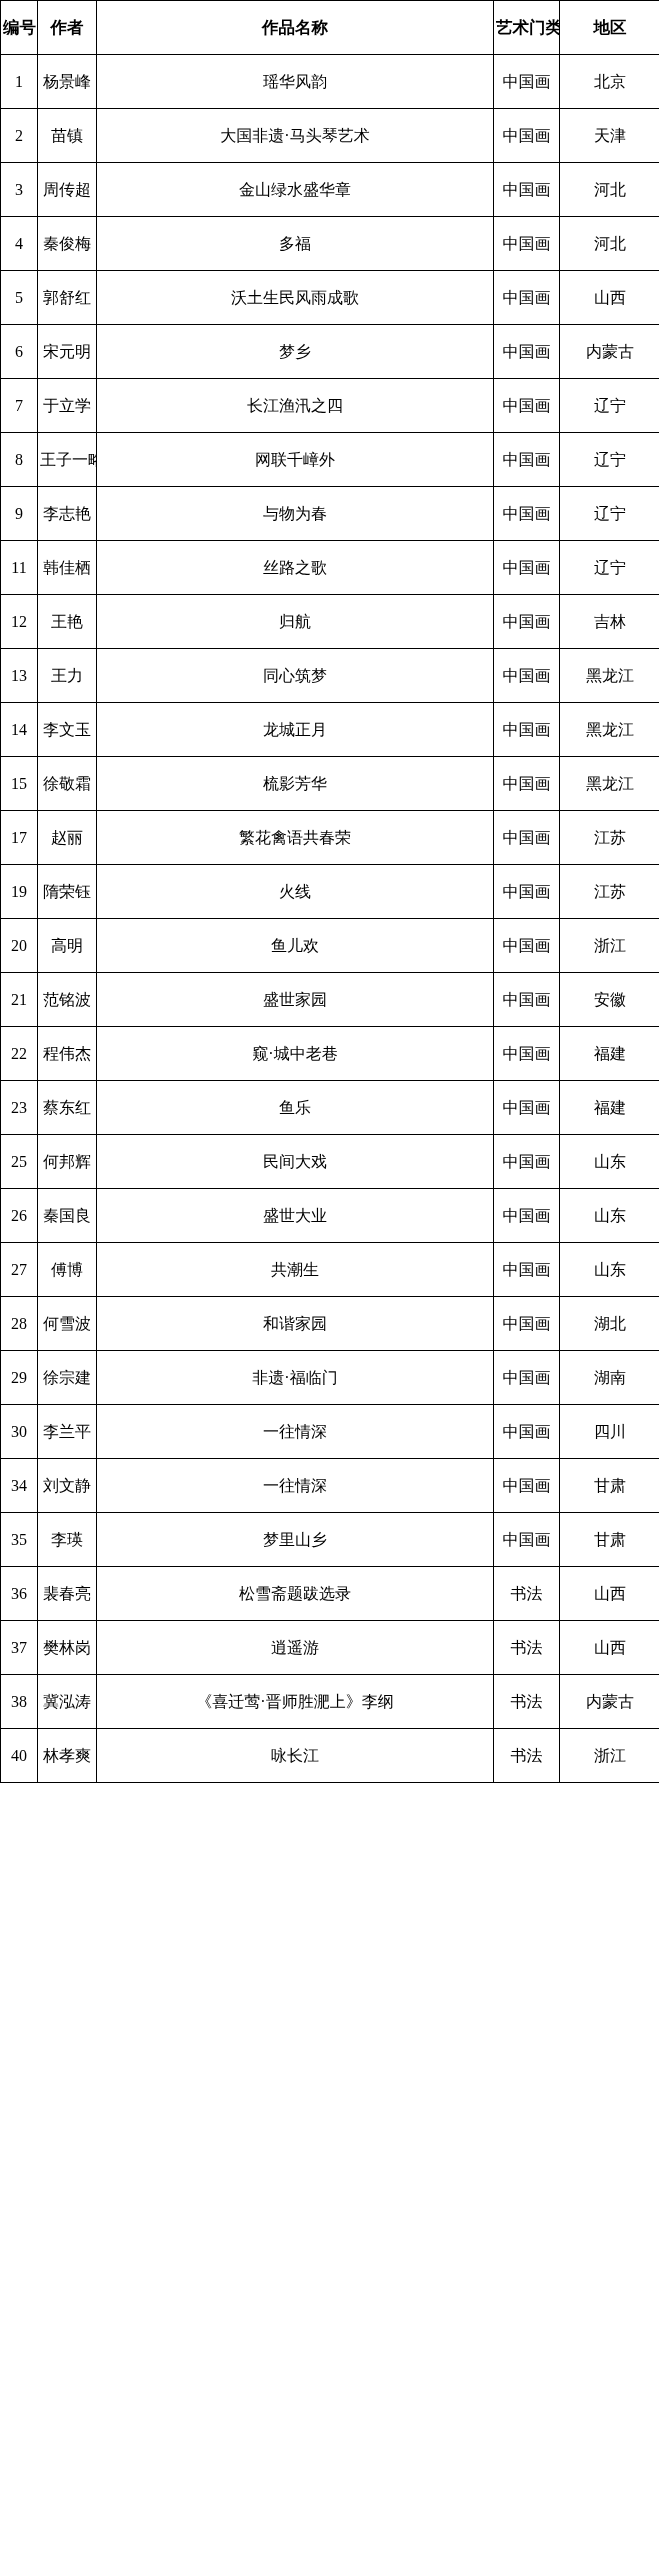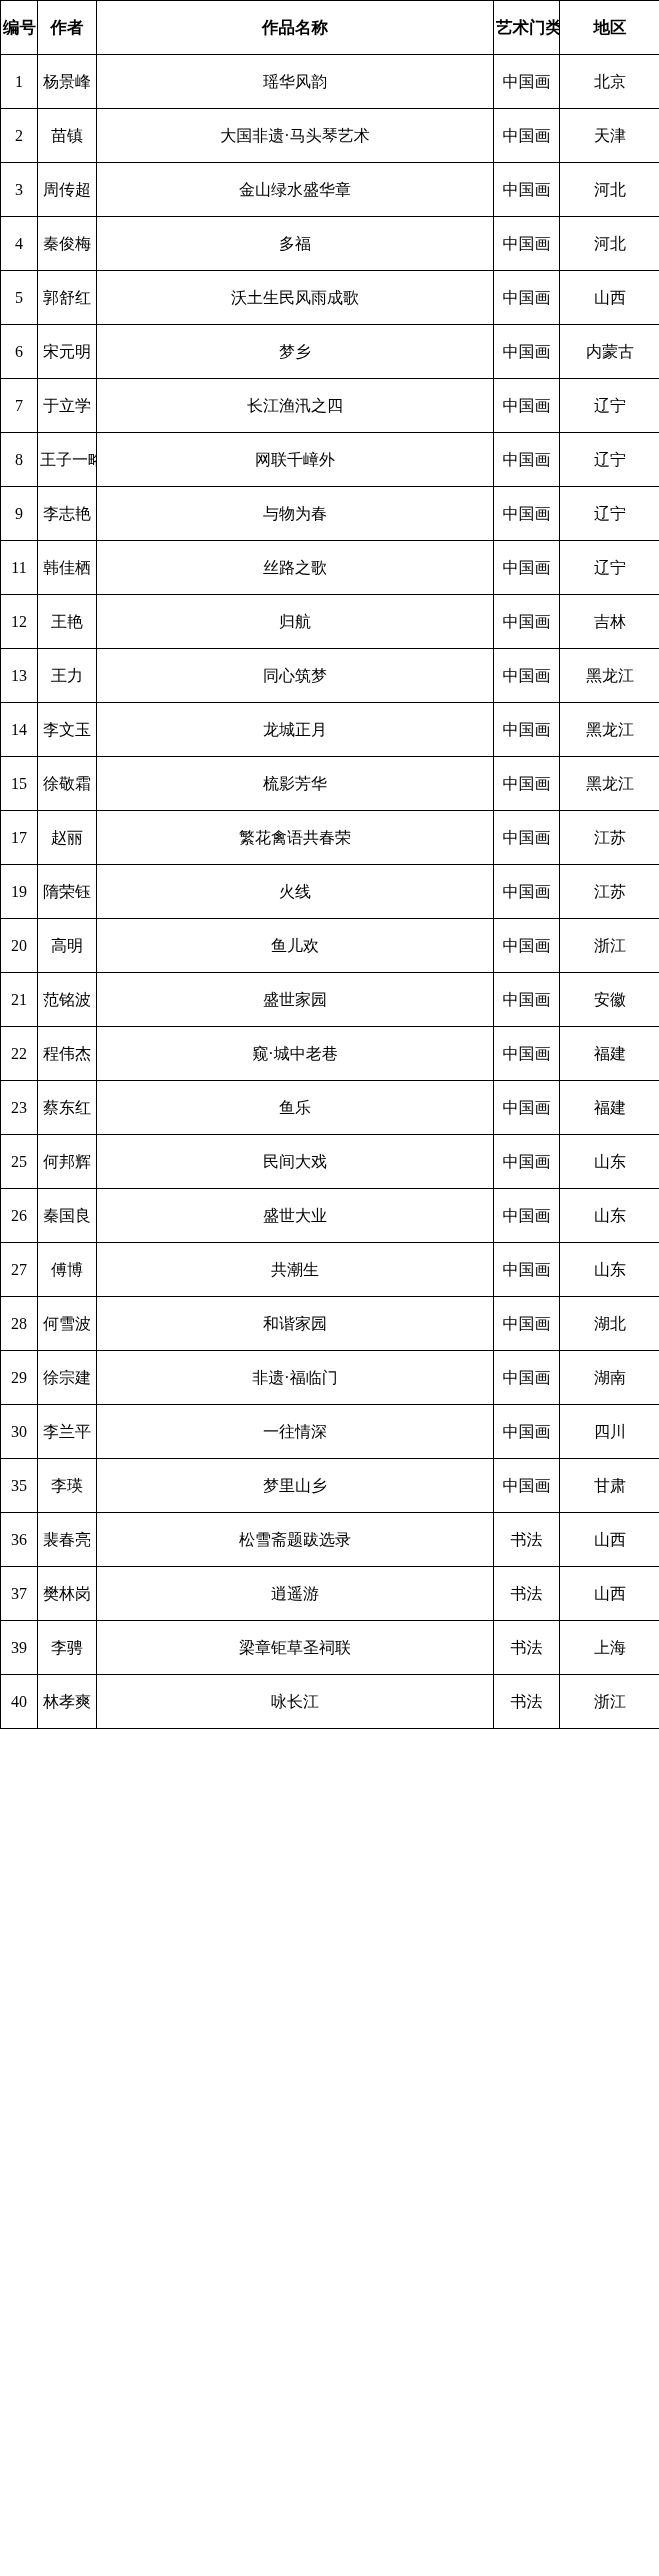--- a/index.html
+++ b/index.html
@@ -241,20 +241,27 @@
         <td>湖南</td>
       </tr>
       <tr>
         <td>30</td>
         <td>李兰平</td>
         <td>一往情深</td>
         <td>中国画</td>
         <td>四川</td>
       </tr>
       <tr>
+        <td>34</td>
+        <td>刘文静</td>
+        <td>一往情深</td>
+        <td>中国画</td>
+        <td>甘肃</td>
+      </tr>
+      <tr>
         <td>35</td>
         <td>李瑛</td>
         <td>梦里山乡</td>
         <td>中国画</td>
         <td>甘肃</td>
       </tr>
       <tr>
         <td>36</td>
         <td>裴春亮</td>
         <td>松雪斋题跋选录</td>
@@ -262,25 +269,25 @@
         <td>山西</td>
       </tr>
       <tr>
         <td>37</td>
         <td>樊林岗</td>
         <td>逍遥游</td>
         <td>书法</td>
         <td>山西</td>
       </tr>
       <tr>
-        <td>39</td>
-        <td>李骋</td>
-        <td>梁章钜草圣祠联</td>
-        <td>书法</td>
-        <td>上海</td>
+        <td>38</td>
+        <td>冀泓涛</td>
+        <td>《喜迁莺·晋师胜淝上》李纲</td>
+        <td>书法</td>
+        <td>内蒙古</td>
       </tr>
       <tr>
         <td>40</td>
         <td>林孝爽</td>
         <td>咏长江</td>
         <td>书法</td>
         <td>浙江</td>
       </tr>
     </tbody>
 </table>

